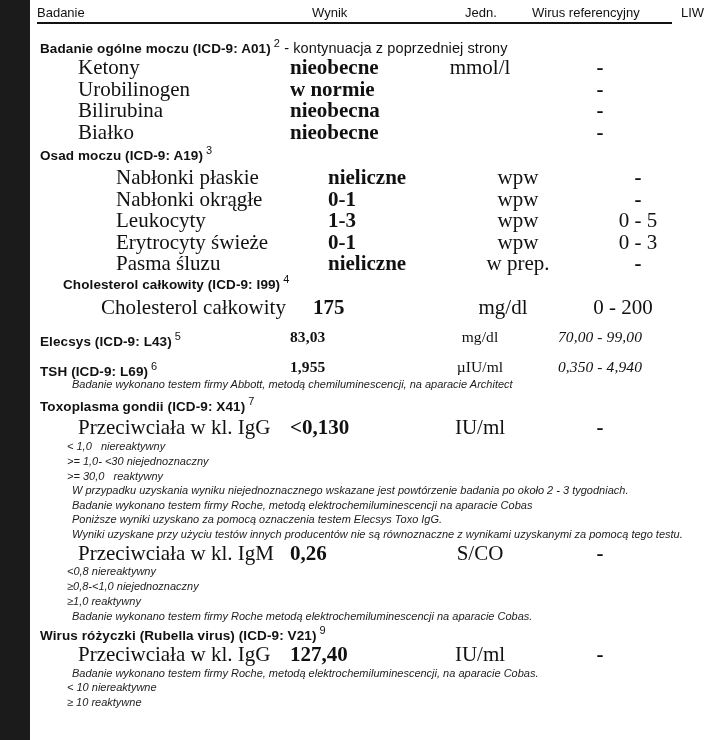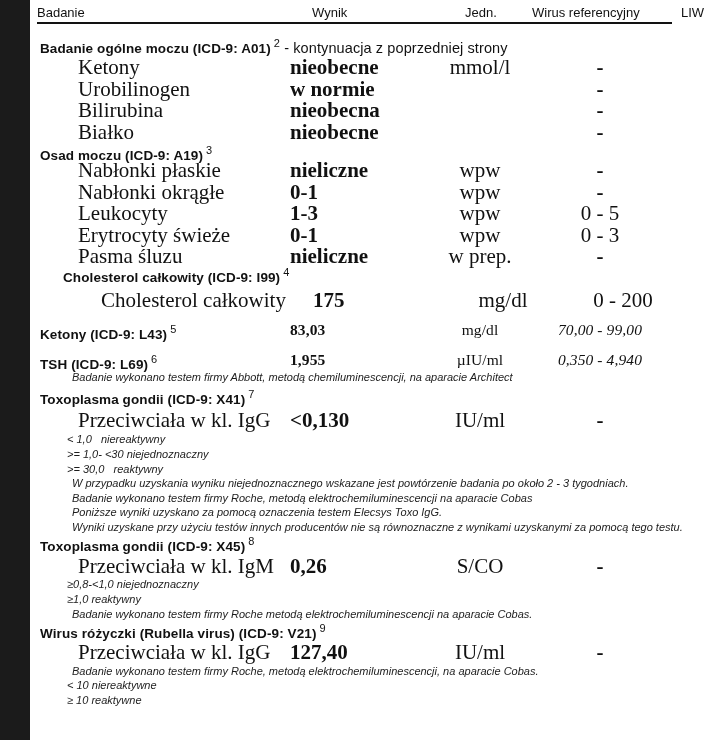--- a/index.html
+++ b/index.html
@@ -41,21 +41,21 @@
   .row .range{position:absolute;left:505px;width:130px;text-align:center;}
   .range.dash{font-weight:700;}
 
   
   .sub{font-style:italic;font-size:11px;color:#1c1c1c;}
   .sub.note{margin-left:42px;line-height:14.4px;}
   .sub.thr{margin-left:37px;line-height:14.8px;white-space:pre-wrap;}
 
   
   .s0{margin-top:9px;}  .s0 .rows{margin-top:4px;}
-  .s1{margin-top:-3px;} .s1 .rows{}
+  .s1{margin-top:-3px;} .s1 .rows{margin-top:7px;padding-left:38px;}
   .s2{margin-top:-6px;margin-left:23px;} .s2 .rows{margin-top:8px;}
   .s3{margin-top:8px;}
   .s4{margin-top:8px;}
   .s5{margin-top:0;}    .s5 .rows{margin-top:6px;}
   .s6{margin-top:-3px;} .s6 .rows{margin-top:5px;}
   .s7{margin-top:-3px;} .s7 .rows{margin-top:4px;}
 </style>
 </head>
 <body>
 
@@ -139,21 +139,21 @@
         <div class="rows">
           <div class="row">
             <span class="name">Cholesterol całkowity</span>
             <span class="result">175</span>
             <span class="unit">mg/dl</span>
             <span class="range">0 - 200</span>
           </div>
         </div>
       </div>
       <div class="sec-block s3">
-        <div class="sec-title has-inline"><span class="t">Ketony (ICD-9: L43)</span><sup>5</sup><span class="result">83,03</span><span class="unit">mg/dl</span><span class="range">70,00 - 99,00</span></div>
+        <div class="sec-title has-inline"><span class="t">Elecsys (ICD-9: L43)</span><sup>5</sup><span class="result">83,03</span><span class="unit">mg/dl</span><span class="range">70,00 - 99,00</span></div>
       </div>
       <div class="sec-block s4">
         <div class="sec-title has-inline"><span class="t">TSH (ICD-9: L69)</span><sup>6</sup><span class="result">1,955</span><span class="unit">µIU/ml</span><span class="range">0,350 - 4,940</span></div>
         <div class="sub note">Badanie wykonano testem firmy Abbott, metodą chemiluminescencji, na aparacie Architect</div>
       </div>
       <div class="sec-block s5">
         <div class="sec-title"><span class="t">Toxoplasma gondii (ICD-9: X41)</span><sup>7</sup></div>
         <div class="rows">
           <div class="row">
             <span class="name">Przeciwciała w kl. IgG</span>
@@ -164,29 +164,29 @@
         </div>
         <div class="sub thr">&lt; 1,0   niereaktywny</div>
         <div class="sub thr">&gt;= 1,0- &lt;30 niejednoznaczny</div>
         <div class="sub thr">&gt;= 30,0   reaktywny</div>
         <div class="sub note">W przypadku uzyskania wyniku niejednoznacznego wskazane jest powtórzenie badania po około 2 - 3 tygodniach.</div>
         <div class="sub note">Badanie wykonano testem firmy Roche, metodą elektrochemiluminescencji na aparacie Cobas</div>
         <div class="sub note">Poniższe wyniki uzyskano za pomocą oznaczenia testem Elecsys Toxo IgG.</div>
         <div class="sub note">Wyniki uzyskane przy użyciu testów innych producentów nie są równoznaczne z wynikami uzyskanymi za pomocą tego testu.</div>
       </div>
       <div class="sec-block s6">
-        <div class="sec-title"><span class="t">Toxoplasma gondii (ICD-9: X45)</span><sup>8</sup></div>
         <div class="rows">
           <div class="row">
             <span class="name">Przeciwciała w kl. IgM</span>
             <span class="result">0,26</span>
             <span class="unit">S/CO</span>
             <span class="range dash">-</span>
           </div>
         </div>
+        <div class="sub thr">&lt;0,8 niereaktywny</div>
         <div class="sub thr">≥0,8-&lt;1,0 niejednoznaczny</div>
         <div class="sub thr">≥1,0 reaktywny</div>
         <div class="sub note">Badanie wykonano testem firmy Roche metodą elektrochemiluminescencji na aparacie Cobas.</div>
       </div>
       <div class="sec-block s7">
         <div class="sec-title"><span class="t">Wirus różyczki (Rubella virus) (ICD-9: V21)</span><sup>9</sup></div>
         <div class="rows">
           <div class="row">
             <span class="name">Przeciwciała w kl. IgG</span>
             <span class="result">127,40</span>

